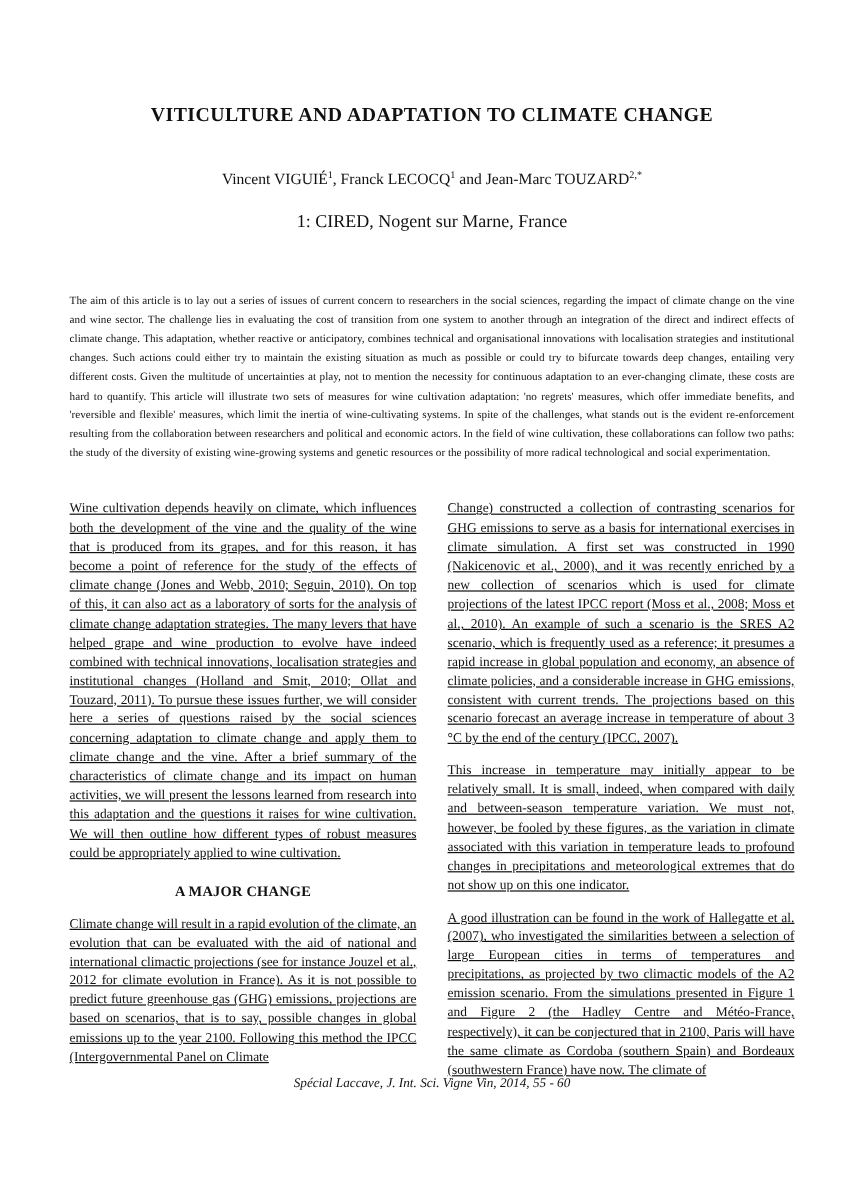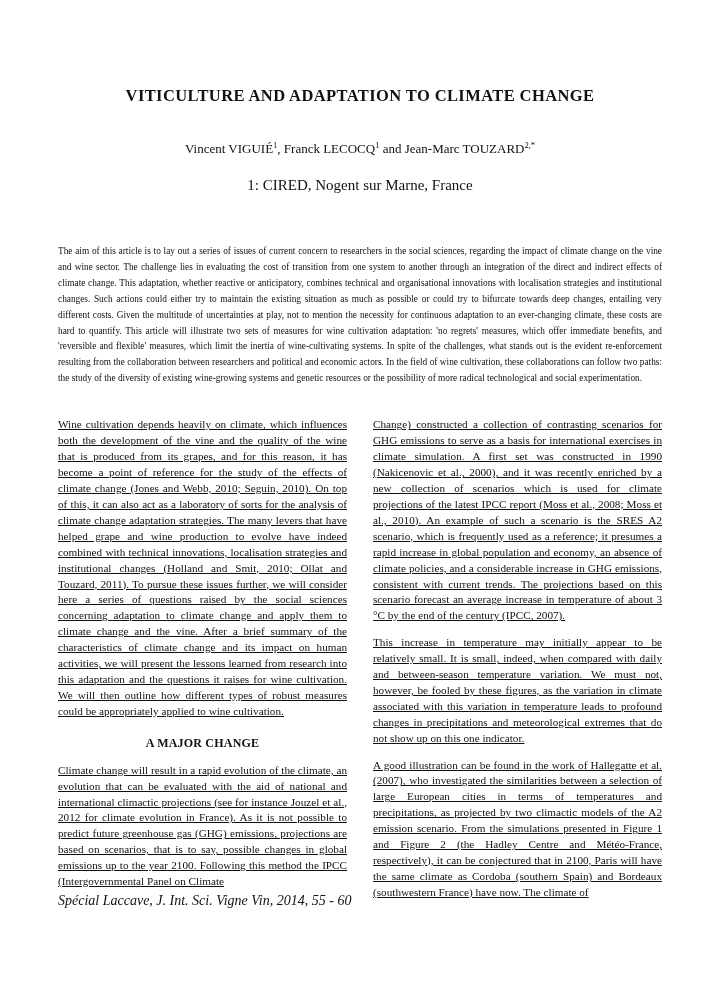--- a/index.html
+++ b/index.html
@@ -85,23 +85,23 @@
     margin-bottom: 0;
   }
   .footer {
     position: absolute;
     left: 58px;
     right: 58px;
     bottom: 22px;
     font-size: 9.6px;
   }
   .footer-line-top {
-    text-align: left;
+    text-align: center;
     font-style: italic;
-    font-size: 14px;
+    font-size: 11px;
     margin-bottom: 4px;
   }
   .footer-row {
     display: flex;
     align-items: baseline;
     justify-content: space-between;
     font-size: 9.6px;
   }
   .footer-left { width: 250px; text-align: left; }
   .footer-center { width: 60px; text-align: center; }

